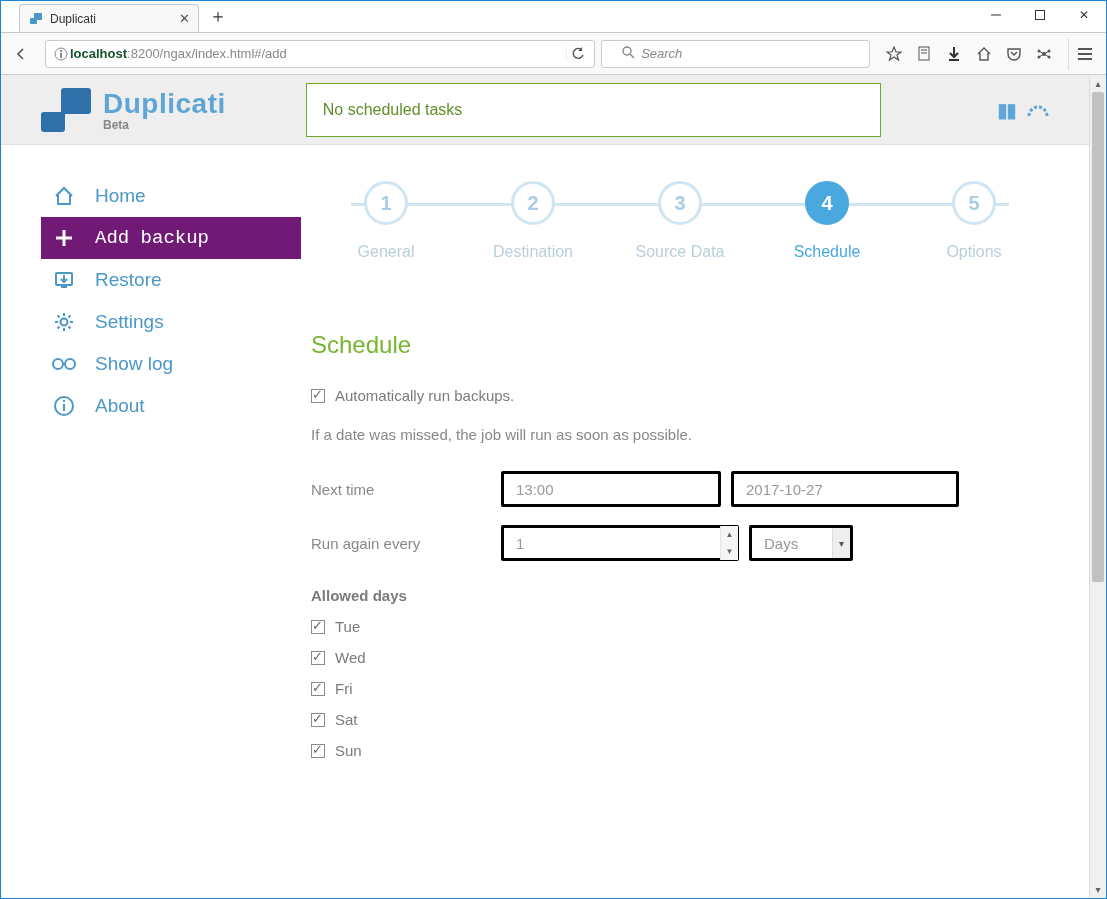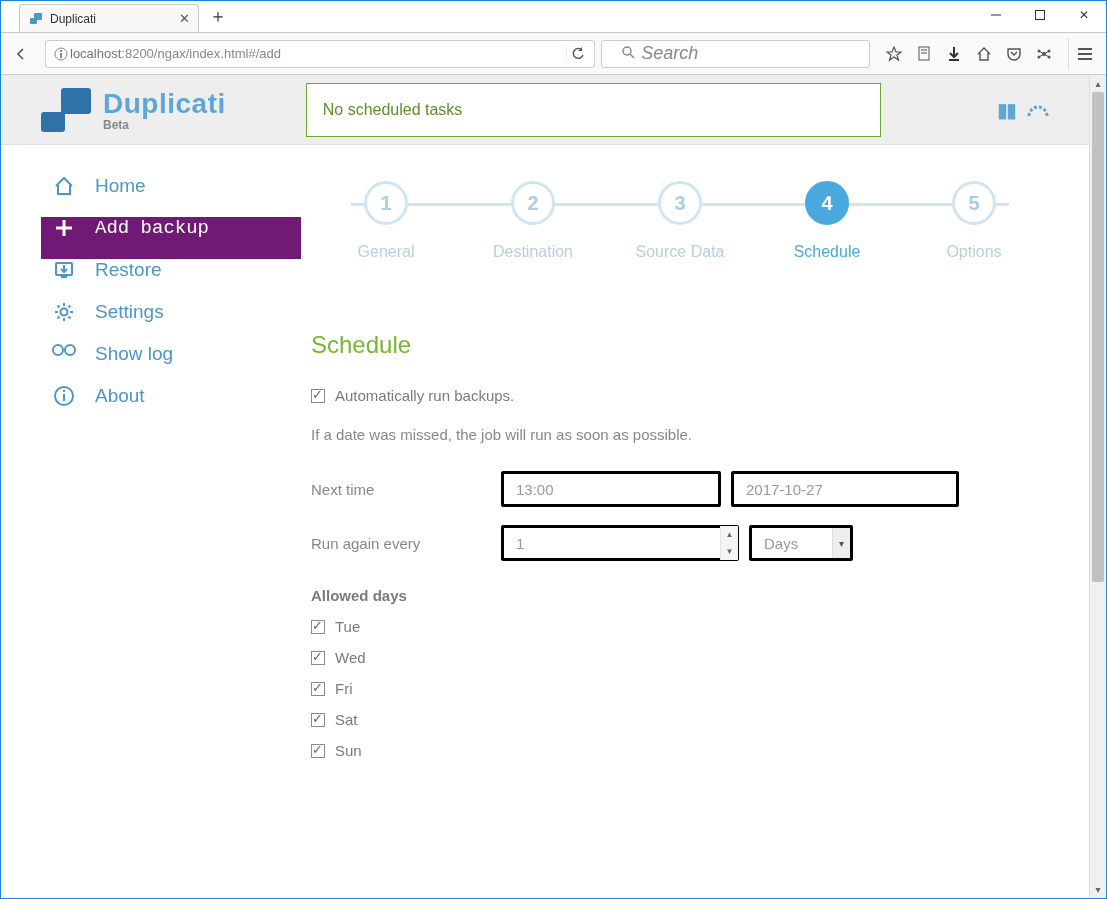--- a/index.html
+++ b/index.html
@@ -96,33 +96,33 @@
     background: #fff;
     display:flex; align-items:center;
     padding: 0 6px;
     margin-left:4px;
     font-size:13px;
     color:#666;
     position:relative;
   }
   .urlbar .ident { width:18px; display:flex; align-items:center; justify-content:center; }
   .urlbar .url-text { flex:1; color:#888; white-space:nowrap; overflow:hidden; }
-  .urlbar .url-text b { color:#737373; font-weight:normal; }
+  .urlbar .url-text b { color:#14532d; font-weight:bold; }
   .urlbar .reload { width:22px; display:flex; justify-content:center; border-left:1px solid #eee; }
   .searchbar {
     flex: 0.55;
     height: 28px;
     border: 1px solid #ccc;
     border-radius: 3px;
     background:#fff;
     display:flex;align-items:center;
     padding:0 20px;
     gap:6px;
     color:#888;
-    font-size:18px;
+    font-size:13px;
     font-style:italic;
   }
   .tb-icons { display:flex; gap:2px; align-items:center; padding:0 4px;}
   .tb-icons .tb-btn { width:28px; height:28px; }
   .hamburger {
     width:32px; height:32px; display:flex;align-items:center;justify-content:center;
     border-left:1px solid #ddd;
   }
 
   
@@ -201,21 +201,21 @@
   
   .layout {
     display:flex;
     padding-top: 30px;
   }
   .sidebar {
     width: 300px;
     padding-left: 40px;
   }
   .nav-item {
-    display:flex;align-items:flex-start;
+    display:flex;align-items:center;
     gap:18px;
     height:42px;
     font-size:19px;
     color:#4a97c9;
     padding-left:10px;
     cursor:pointer;
   }
   .nav-item.active {
     background:#701a75;
     color:#fff;

